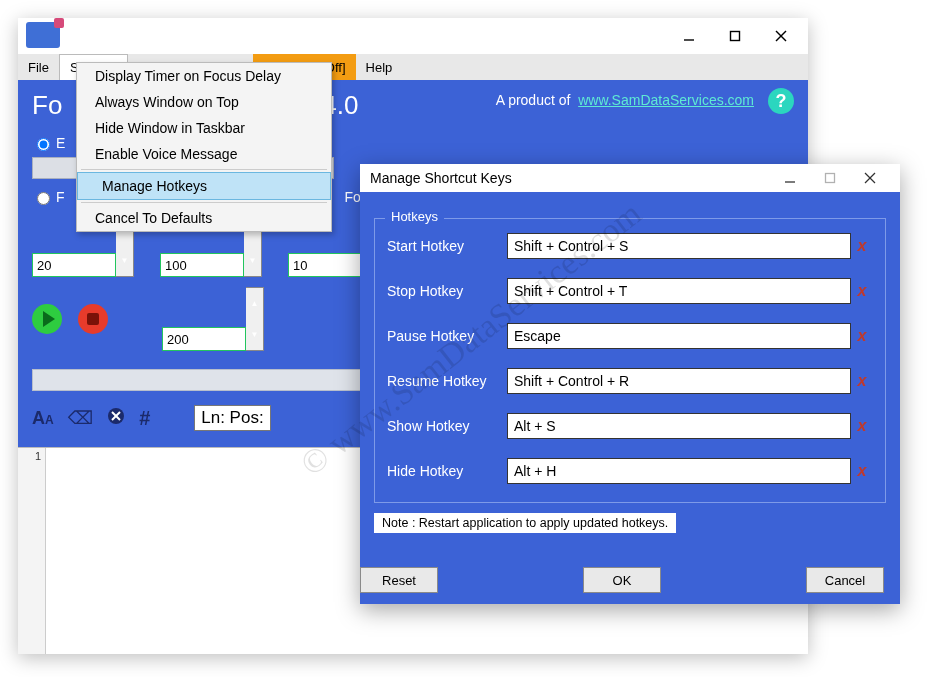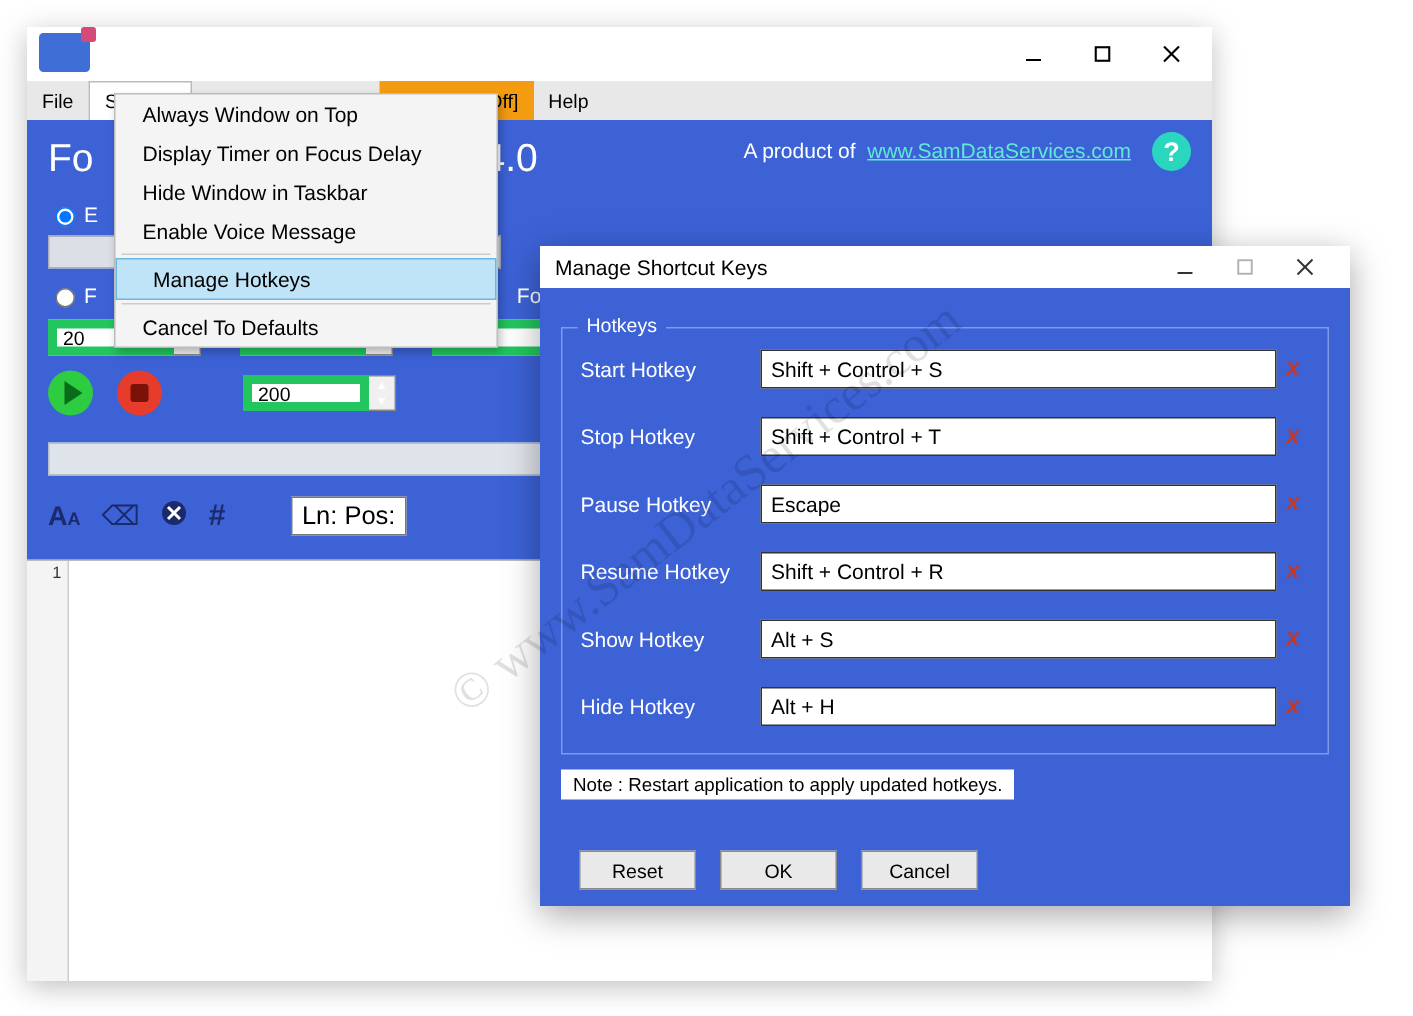--- a/index.html
+++ b/index.html
@@ -49,21 +49,21 @@
 
   .controls-block { margin-top: 14px; }
   .radio-row { display: flex; align-items: center; font-size: 14px; margin-bottom: 6px; }
   .radio-row input { margin-right: 6px; }
   .grey-field {
     background: #dcdfe5; height: 22px; width: 302px; border: 1px solid #a9b0bf;
   }
   .spinners-row { display: flex; gap: 26px; margin-top: 8px; }
   .spinner { display: flex; }
   .spinner input {
-    width: 84px; height: 24px; font-size: 13px; padding: 2px 4px; border: 6px solid #22c55e; background: #fff;
+    width: 84px; height: 24px; font-size: 13px; padding: 2px 4px; border: 1px solid #22c55e; background: #fff; margin-top: 40px;
   }
   .spinner .spinbtns {
     width: 18px; display: flex; flex-direction: column; border: 1px solid #888; border-left: none; background: #f0f0f0;
   }
   .spinner .spinbtns div { flex: 1; display: flex; justify-content: center; align-items: center; font-size: 8px; }
   .play-stop-row { display: flex; align-items: center; gap: 16px; margin-top: 10px; }
   .play-btn, .stop-btn { width: 30px; height: 30px; border-radius: 50%; display: flex; justify-content: center; align-items: center; }
   .play-btn { background: #2ecc40; }
   .play-btn::after { content: ""; border-left: 12px solid #0a6b1b; border-top: 8px solid transparent; border-bottom: 8px solid transparent; margin-left: 3px; }
   .stop-btn { background: #e73b2b; }
@@ -114,21 +114,21 @@
   .hk-row { display: flex; align-items: center; margin-bottom: 19px; }
   .hk-label { width: 120px; }
   .hk-input {
     flex: 1; height: 26px; background: #fff; color: #000; border: 1px solid #333;
     padding: 2px 6px; font-size: 14px;
   }
   .hk-del { color: #c0392b; font-weight: bold; font-size: 16px; width: 22px; text-align: center; font-style: italic; }
   .note {
     display: inline-block; background: #fff; color: #000; font-size: 12.5px; padding: 3px 8px;
   }
-  .dlg-buttons { display: flex; justify-content: flex-start; gap: 16px; padding: 8px 16px 14px 0; margin-left: 26px; }
+  .dlg-buttons { display: flex; justify-content: space-between; gap: 16px; padding: 8px 16px 14px 0; }
   .dlg-buttons button {
     width: 78px; height: 26px; background: #e9e9e9; border: 1px solid #8a8a8a;
     font-size: 13px; cursor: pointer;
   }
 
   
   .watermark {
     position: absolute; left: 50%; top: 50%; transform: translate(-50%,-50%) rotate(-38deg);
     font-size: 34px; color: rgba(0,0,0,.12); pointer-events: none; z-index: 40;
     white-space: nowrap; font-family: Georgia, serif;
@@ -252,22 +252,22 @@
 
   <div class="editor">
     <div class="gutter">
       <div>1</div>
     </div>
     <div style="flex:1"></div>
   </div>
 </div>
 
 <div class="dropdown">
+  <div class="dd-item">Display Timer on Focus Delay</div>
   <div class="dd-item">Always Window on Top</div>
-  <div class="dd-item">Display Timer on Focus Delay</div>
   <div class="dd-item">Hide Window in Taskbar</div>
   <div class="dd-item">Enable Voice Message</div>
   <div class="dd-sep"></div>
   <div class="dd-item selected">Manage Hotkeys</div>
   <div class="dd-sep"></div>
   <div class="dd-item">Cancel To Defaults</div>
 </div>
 
 <div class="dialog">
   <div class="dlg-titlebar">

